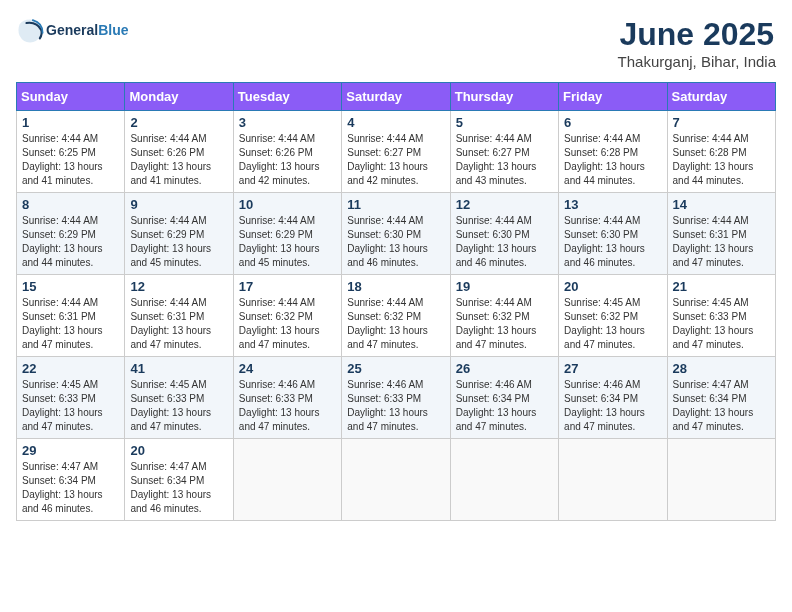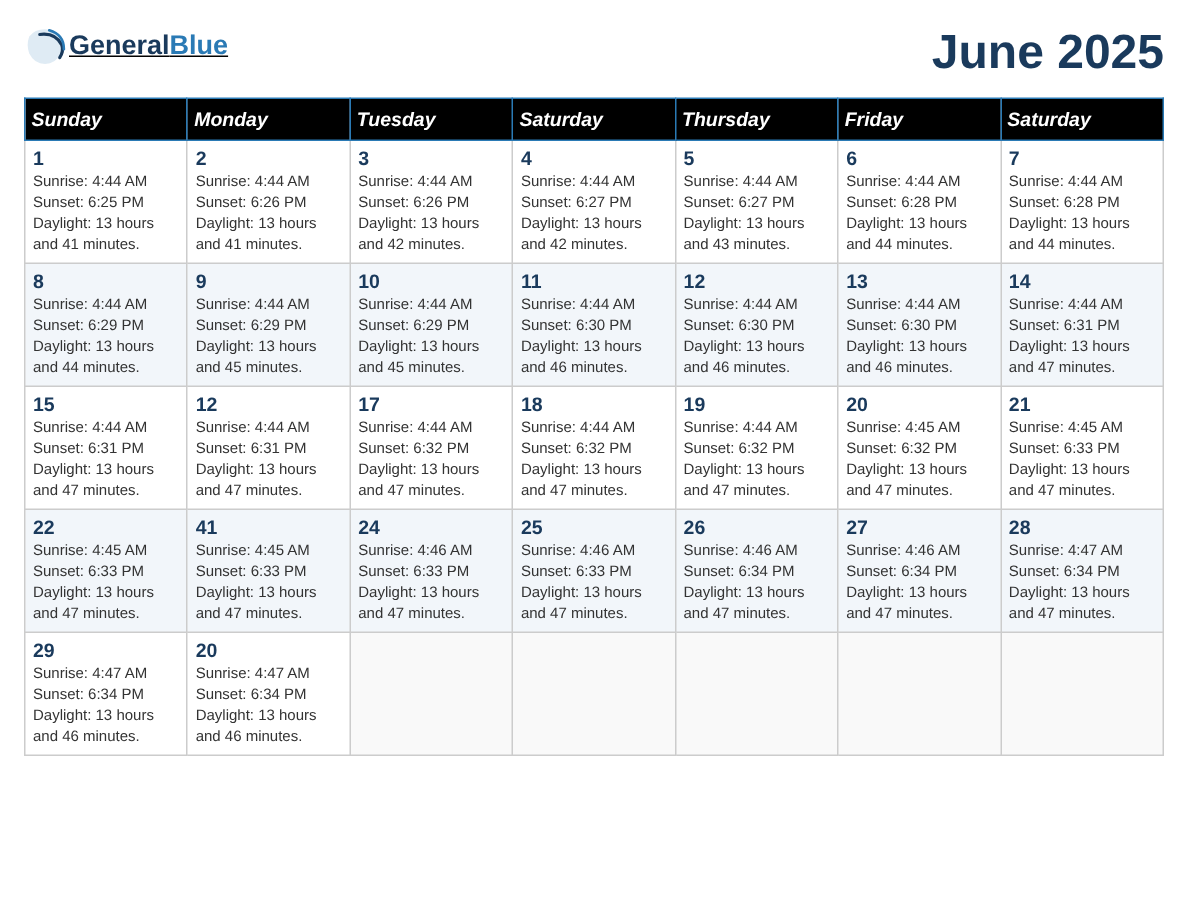--- a/index.html
+++ b/index.html
@@ -14,23 +14,22 @@
       display: flex;
       justify-content: space-between;
       align-items: flex-start;
       margin-bottom: 12px;
     }
     .logo {
       display: flex;
       align-items: center;
     }
     .logo-text {
-      font-size: 18px;
-      font-weight: bold;
-      text-decoration: underline;
+      font-size: 14px;
+      font-weight: bold;
     }
     .logo-general { color: #1a3a5c; }
     .logo-blue { color: #2a7ab5; }
     .logo-icon {
       width: 28px;
       height: 28px;
       margin-right: 2px;
     }
     .title-block {
       text-align: center;
@@ -43,28 +42,27 @@
     .location {
       font-size: 15px;
       color: #444;
     }
     .calendar {
       width: 100%;
       border-collapse: collapse;
       font-size: 11px;
     }
     .calendar th {
-      background: #000000;
+      background: #8b5cf6;
       color: #fff;
       padding: 6px 4px;
       text-align: left;
       font-size: 13px;
       font-weight: bold;
       border: 1px solid #2a7ab5;
-      font-style: italic;
     }
     .calendar td {
       border: 1px solid #ccc;
       vertical-align: top;
       padding: 4px 5px;
       width: calc(100% / 7);
       height: 80px;
       background: #fff;
     }
     .calendar tr:nth-child(even) td {
@@ -95,20 +93,21 @@
       <path d="M 20 5 Q 30 5 35 15 Q 38 20 35 28 Q 30 38 20 38 Q 10 38 5 28 Q 2 20 5 12 Q 10 5 20 5 Z" fill="#2a7ab5" opacity="0.15"></path>
       <path d="M 15 10 Q 30 8 36 20 Q 38 26 34 32" stroke="#1a3a5c" stroke-width="3" fill="none" stroke-linecap="round"></path>
       <path d="M 24 6 Q 38 10 38 24" stroke="#2a7ab5" stroke-width="2.5" fill="none" stroke-linecap="round"></path>
     </svg>
     <span class="logo-text">
       <span class="logo-general">General</span><span class="logo-blue">Blue</span>
     </span>
   </div>
   <div class="title-block">
     <div class="month-year">June 2025</div>
+    <div class="location">Thakurganj, Bihar, India</div>
   </div>
 </div>
 
 <table class="calendar">
   <thead>
     <tr>
       <th>Sunday</th>
       <th>Monday</th>
       <th>Tuesday</th>
       <th>Saturday</th>

